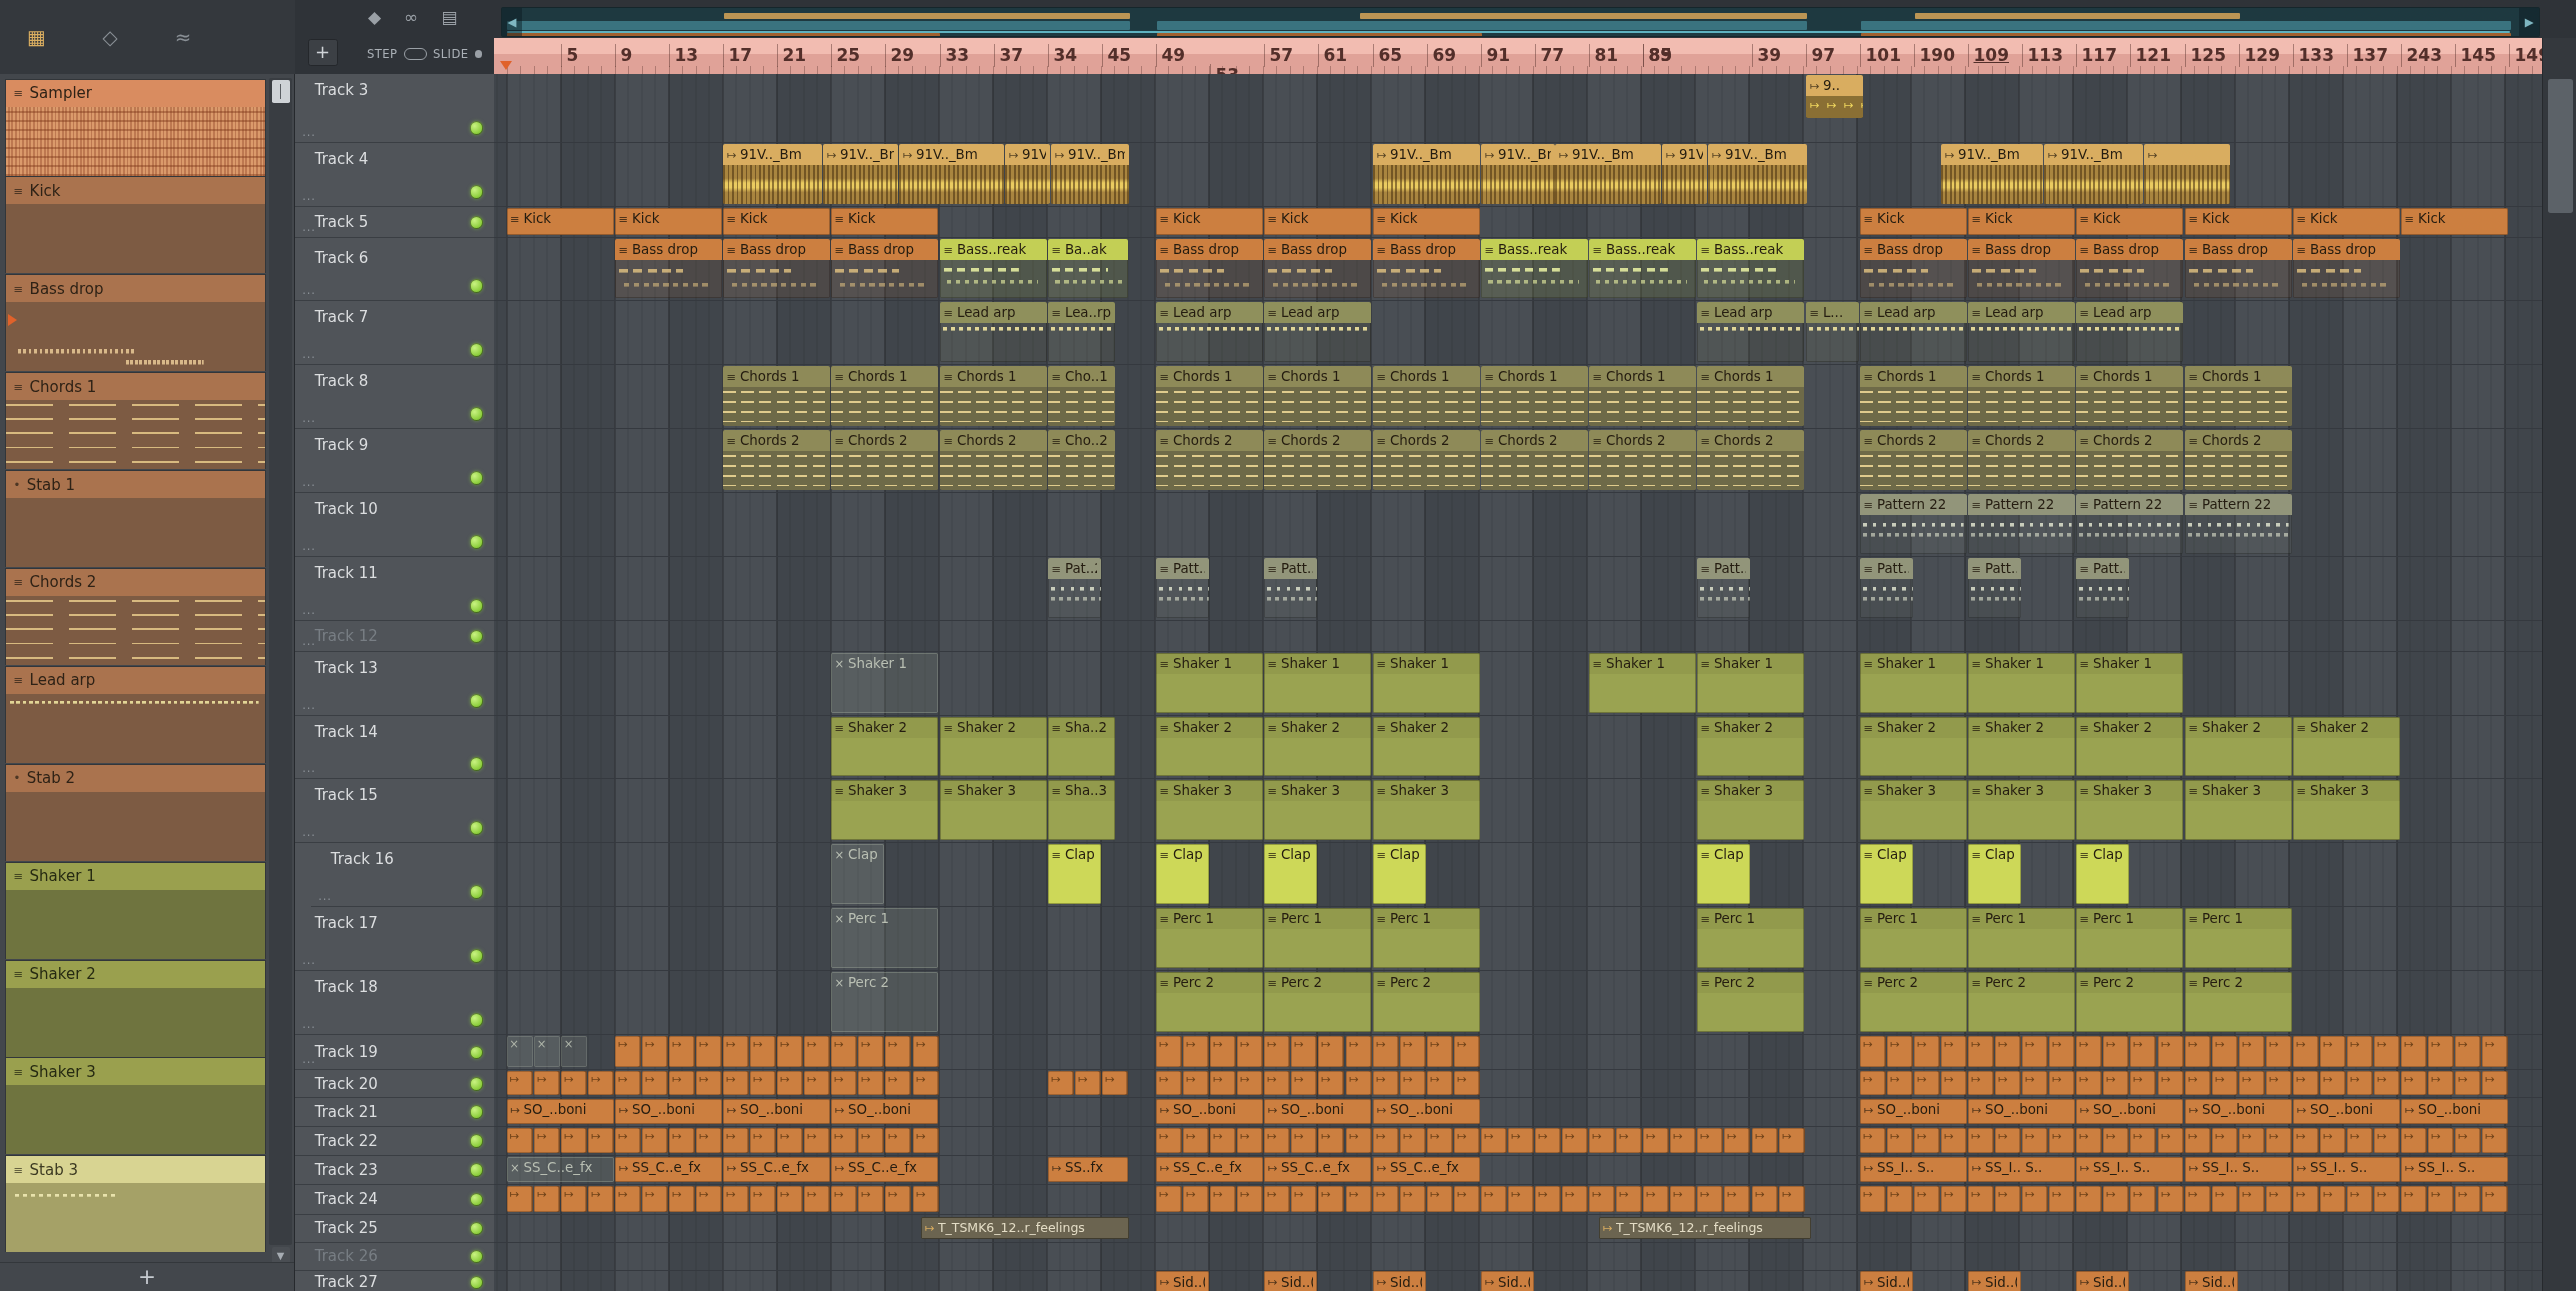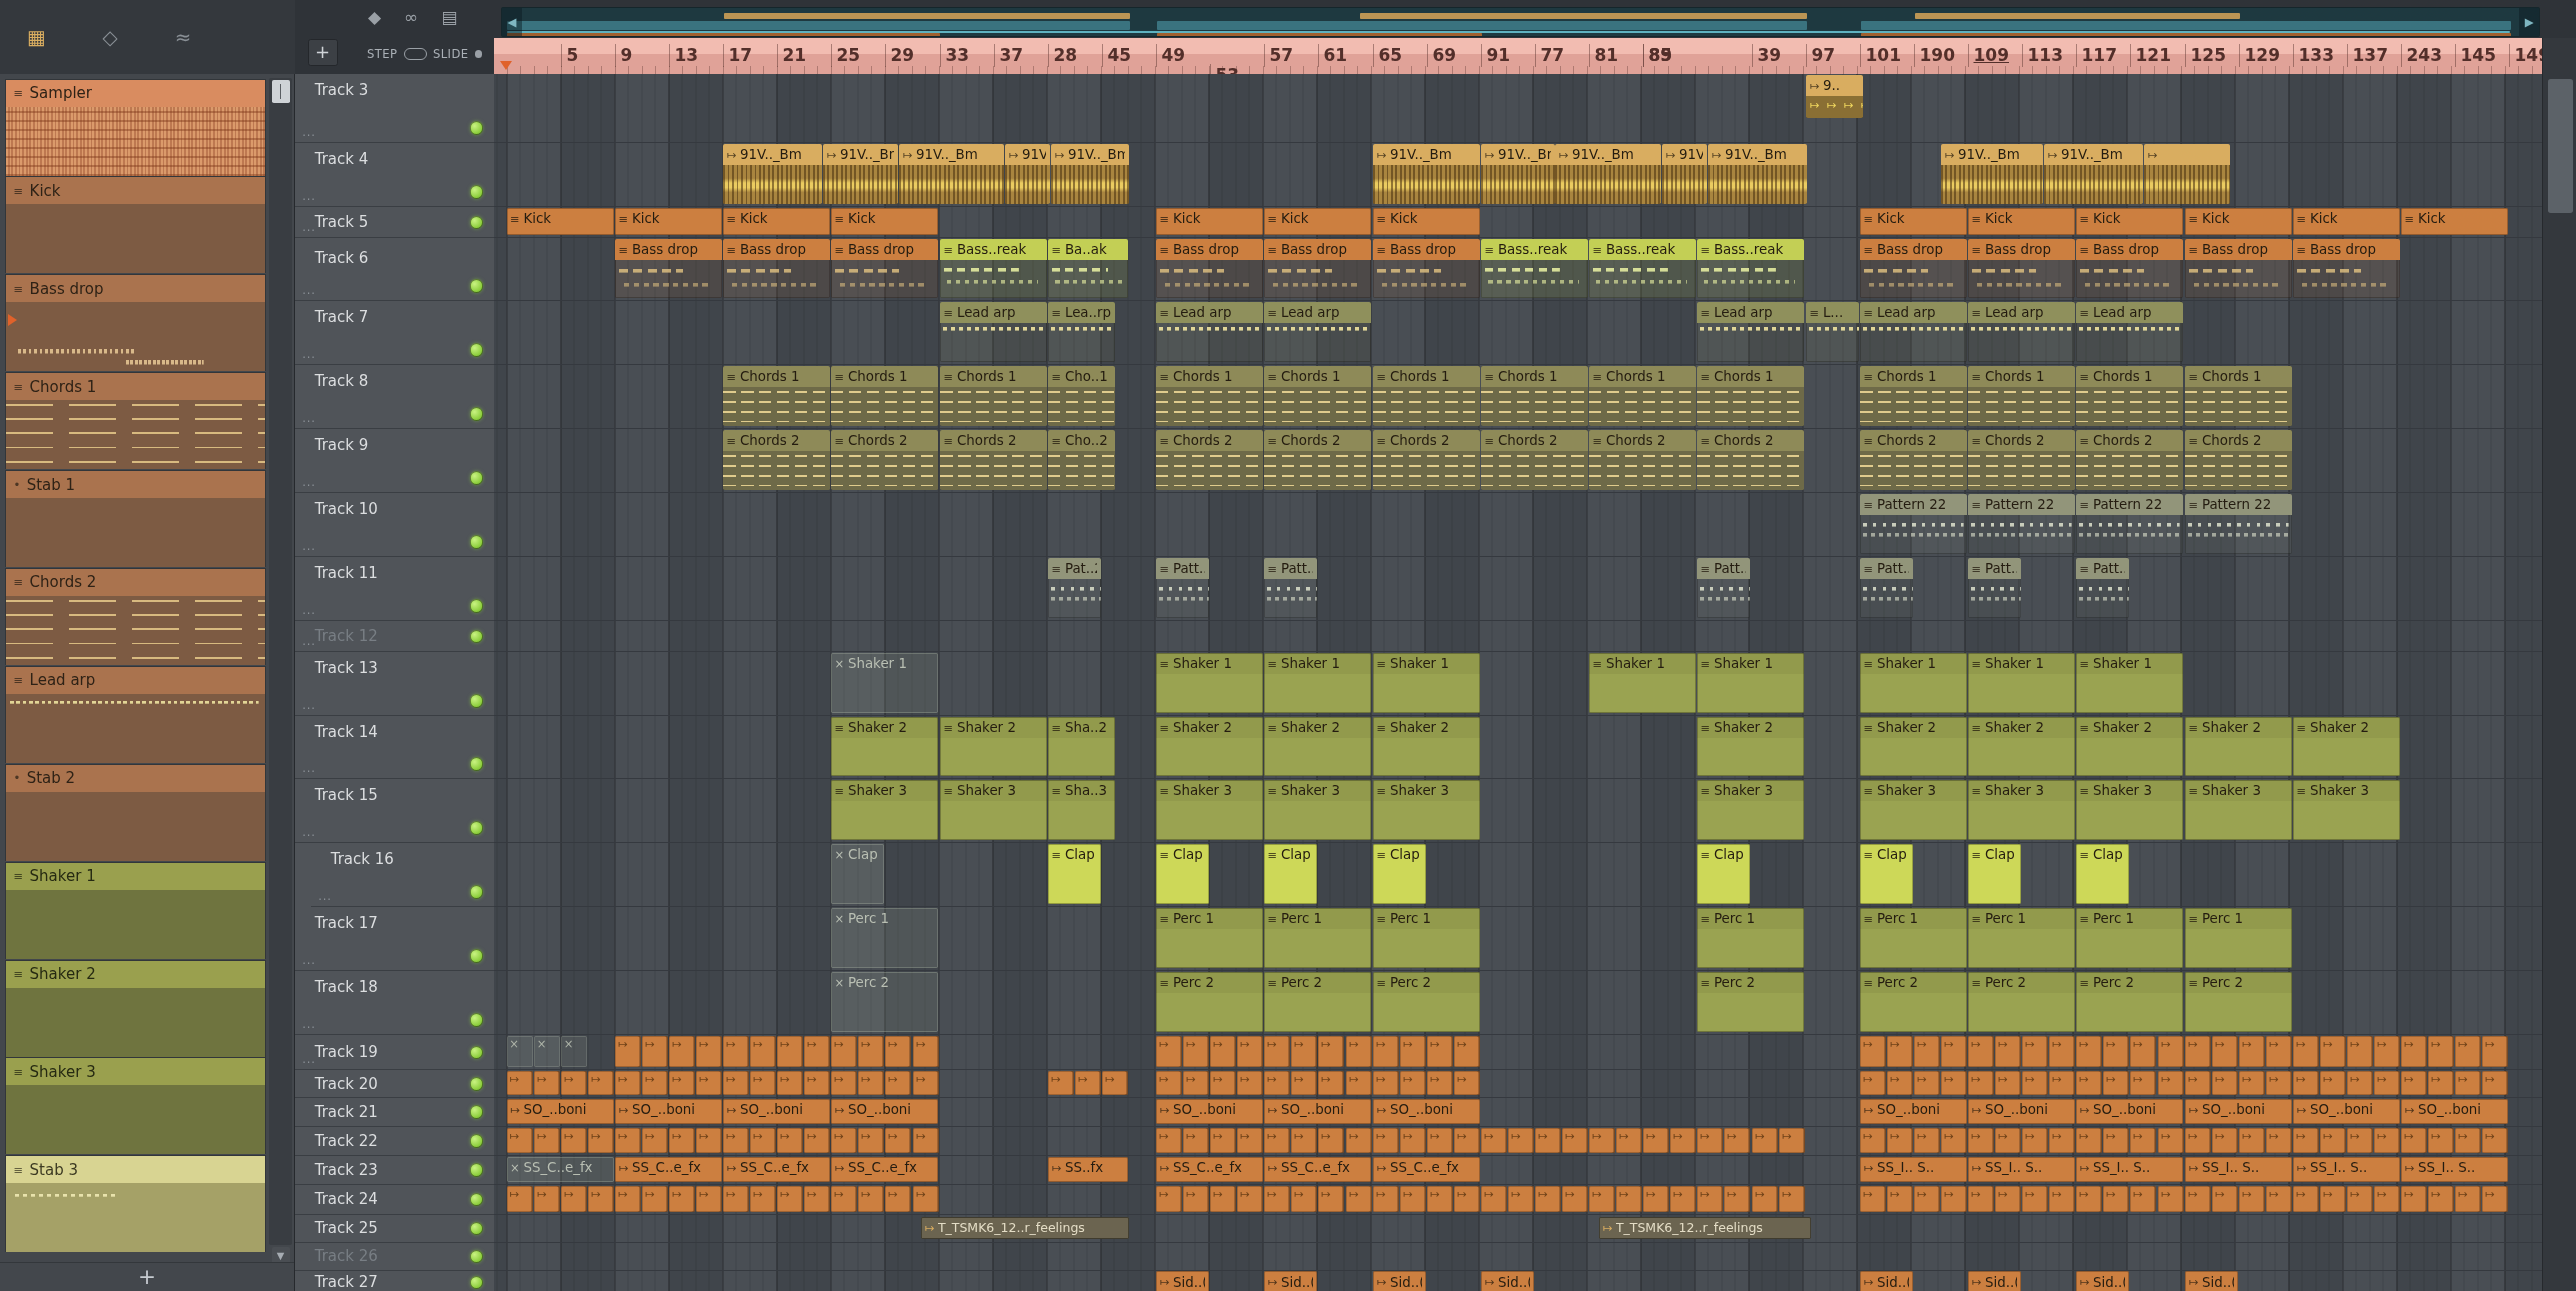--- a/index.html
+++ b/index.html
@@ -207,21 +207,21 @@
     <div id="ruler-nums">
         <span class="rnum" style="left: 67px;">5</span>
         <span class="rnum" style="left: 121px;">9</span>
         <span class="rnum" style="left: 175px;">13</span>
         <span class="rnum" style="left: 229px;">17</span>
         <span class="rnum" style="left: 283px;">21</span>
         <span class="rnum" style="left: 337px;">25</span>
         <span class="rnum" style="left: 391px;">29</span>
         <span class="rnum" style="left: 446px;">33</span>
         <span class="rnum" style="left: 500px;">37</span>
-        <span class="rnum" style="left: 554px;">28</span>
+        <span class="rnum" style="left: 554px;">34</span>
         <span class="rnum" style="left: 608px;">45</span>
         <span class="rnum" style="left: 662px;">49</span>
         <span class="rnum" style="left: 716px; margin-top: 20px;">53</span>
         <span class="rnum" style="left: 770px;">57</span>
         <span class="rnum" style="left: 824px;">61</span>
         <span class="rnum" style="left: 879px;">65</span>
         <span class="rnum" style="left: 933px;">69</span>
         <span class="rnum" style="left: 987px;">91</span>
         <span class="rnum" style="left: 1041px;">77</span>
         <span class="rnum" style="left: 1095px;">81</span>

